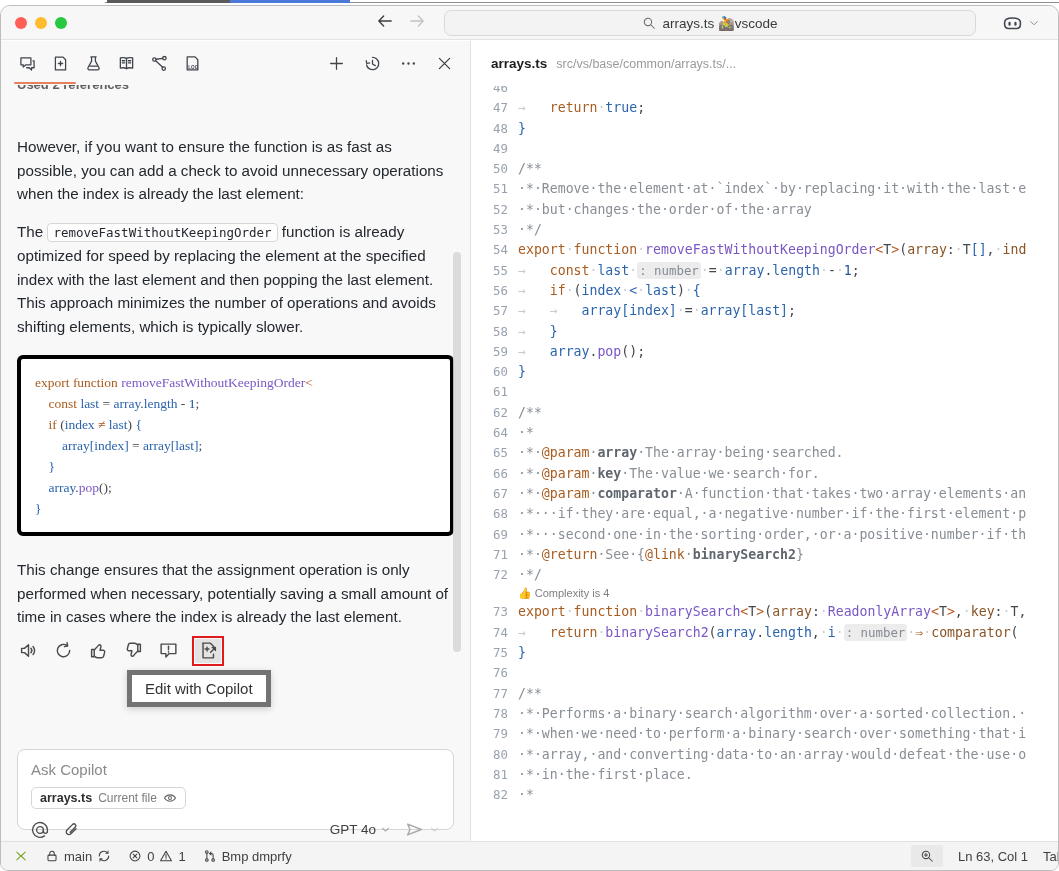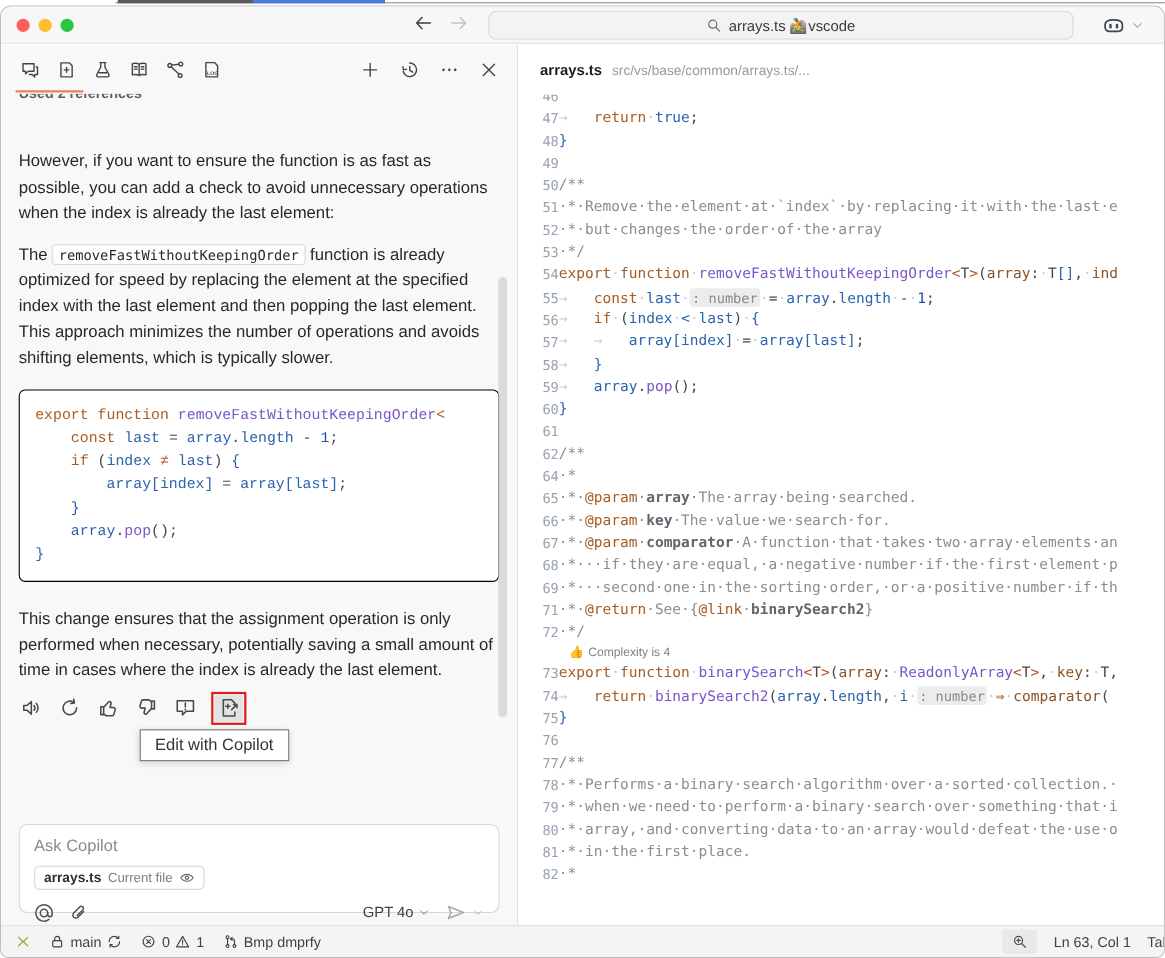--- a/index.html
+++ b/index.html
@@ -45,31 +45,31 @@
   #chat-scroll { position:absolute; top:44px; left:0; right:0; bottom:119px; overflow:hidden; padding:0 16px; }
   .used-refs { height:8px; overflow:hidden; font-size:13px; font-weight:600; color:#5f5f5f; }
   .used-refs > span { display:block; margin-top:-8px; }
   .cp { font-size:15.2px; line-height:23.5px; color:#24292f; }
   .m-p1 { margin-top:14px; }
   .m-p2 { margin-top:42px; }
   .m-p3 { margin-top:22px; }
   .ichip { font-family:"DejaVu Sans Mono",monospace; font-size:12.5px; background:#fdfdfd;
     border:1px solid #d7d7d7; border-radius:4px; padding:1px 5px; color:#24292f; white-space:nowrap; }
 
-  .codeblock { margin-top:17px; background:#fff; border:1px solid #000000; border-radius:6px;
-    padding:13px 14px; font-family:Liberation Mono, monospace; font-size:13.5px; line-height:21px;
+  .codeblock { margin-top:17px; background:#fff; border:4px solid #000000; border-radius:6px;
+    padding:13px 14px; font-family:Liberation Serif, serif; font-size:13.5px; line-height:21px;
     white-space:pre; overflow:hidden; }
   .ccl { height:21px; }
 
   #action-row { margin-top:8px; display:flex; align-items:center; gap:13px; height:28px; }
   .abtn { width:22px; height:22px; color:#4a4a4a; display:flex; align-items:center; justify-content:center; }
   .abtn svg { width:19px; height:19px; }
   .redbox { border:2px solid var(--c-highlight-red,#e01b1b); padding:1px; display:flex; }
   .redbox .abtn { background:#e3e3e3; border-radius:2px; width:26px; height:24px; }
-  .tooltip { display:inline-block; margin-top:5px; margin-left:110px; background:#fff; border:1px solid #737373;
+  .tooltip { display:inline-block; margin-top:5px; margin-left:110px; background:#fff; border:5px solid #737373;
     padding:5px 13px; font-size:15px; color:#333; box-shadow:0 2px 7px rgba(0,0,0,.18); }
 
   .chat-scrollbar { position:absolute; right:9px; top:211px; height:400px; width:8px; background:#d6d6d6; border-radius:4px; opacity:.85; }
 
   #ask-box { position:absolute; left:16px; right:16px; bottom:11px; height:81px; background:#fff;
     border:1px solid #d6d6d6; border-radius:8px; padding:11px 13px;margin-top:16px; }
   .ask-ph { font-size:15px; color:#8a8a8a; }
   .ctx-chip { margin-top:9px; display:inline-flex; align-items:center; gap:6px; border:1px solid #d6d6d6; border-radius:5px; padding:3px 8px; background:#fff; }
   .chip-file { font-size:12.5px; font-weight:700; color:#2e2e2e; }
   .chip-label { font-size:12px; color:#7d7d7d; }
@@ -88,21 +88,21 @@
   #editor-header { height:45px; display:flex; align-items:center; padding-left:19px; gap:9px; background:#fff; }
   .fname { font-size:13.5px; font-weight:700; color:#1e1e1e; }
   .fpath { font-size:12.5px; color:#9a9a9a; }
   #code-area { position:absolute; top:45px; left:0; right:0; bottom:0; overflow:hidden;
     font-family:"DejaVu Sans Mono",monospace; font-size:13.2px; line-height:20.3px; }
   #code-rows { margin-top:-8px; }
   .crow { display:flex; height:20.3px; align-items:flex-start; white-space:pre; }
   .crow.cur { background:var(--c-line-highlight,#ededee); }
   .num { width:36px; text-align:right; font-size:12.4px; color:#98a2ae; flex:none; }
   .crow.cur .num { color:#5f6973; }
-  .ctext { }
+  .ctext { margin-left:10px; }
   .codelens { height:17px; line-height:17px; padding-left:46px; font-family:"Liberation Sans",sans-serif; font-size:11px; color:#7f7f7f; }
 
   .tk-k { color:var(--c-keyword,#a85c20); }
   .tk-f { color:var(--c-function-name,#7a57c5); }
   .tk-v { color:var(--c-variable,#2b64ad); }
   .tk-n { color:var(--c-number,#1d4f9e); }
   .tk-c { color:var(--c-comment,#888e95); }
   .tk-g { color:var(--c-doc-tag,#a85c20); }
   .tk-b { color:var(--c-doc-param,#5f666e); font-weight:700; }
   .tk-p { color:var(--c-punctuation,#44474c); }

